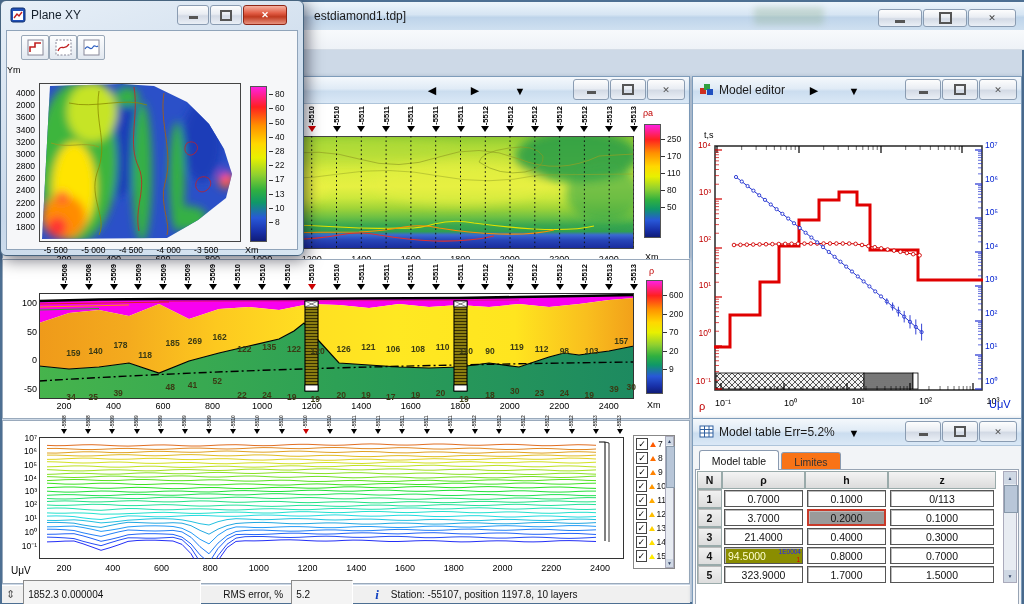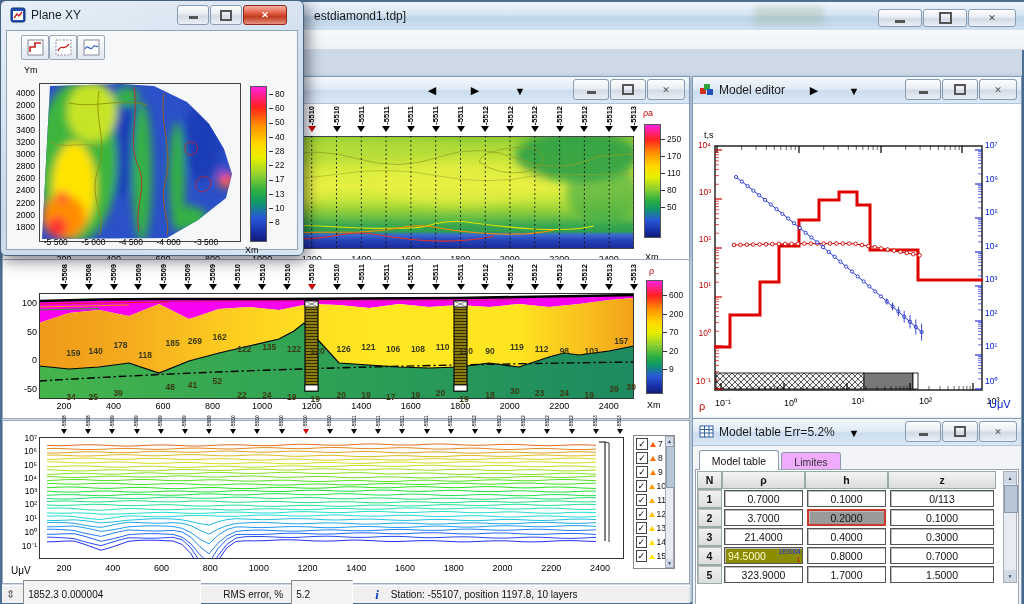--- a/index.html
+++ b/index.html
@@ -72,21 +72,21 @@
   .lg-mk{width:0;height:0;border:3px solid transparent;border-bottom:5px solid var(--c,#f80);margin-top:-2px}
   .lg-n{font-size:8.5px}
   .vscroll{position:absolute;width:9px;background:#e8ecf2;border:1px solid #aab;box-sizing:border-box}
   .vscroll .arr{position:absolute;left:0;width:100%;height:8px;background:#cfd8e4;font-size:5px;color:#346;
     display:flex;align-items:center;justify-content:center}
   .vscroll .thumb{position:absolute;left:0;width:100%;background:#b8c6d8;border:1px solid #89a}
   
   .tab{position:absolute;height:20px;border:1px solid #8a9ab0;border-bottom:none;border-radius:3px 3px 0 0;
     font-size:10.5px;display:flex;align-items:center;justify-content:center;box-sizing:border-box}
   .tab.on{background:#fff;z-index:2}
-  .tab.off{background:#f0abfc;color:#333;height:18px;top:30px}
+  .tab.off{background:#f97316;color:#333;height:18px;top:30px}
   .grid-hd,.grid-cell{position:absolute;box-sizing:border-box;font-size:10.5px;display:flex;align-items:center;justify-content:center}
   .grid-hd{background:linear-gradient(#f4f4f4,#dcdcdc);border:1px solid #9aa;font-weight:bold}
   .grid-cell{background:#fff;border:1px solid #555;box-shadow:inset 1px 1px 0 #bbb}
   .grid-n{background:linear-gradient(#f2f2f2,#ddd);border:1px solid #9aa;font-weight:bold}
   .cell-sel{background:#9a9a9a;border:2px solid #c83a2a}
   .cell-olive{background:#8a8d00;color:#ffffcf;justify-content:flex-start;padding-left:3px;position:relative}
   .bdg1{position:absolute;right:1px;top:0;font-size:6.5px;color:#2020ff}
   .bdg2{position:absolute;right:2px;bottom:0;font-size:6.5px;color:#e00000}
   
   .status{left:2px;top:585px;width:688px;height:17px;background:#f0f0f0;display:flex;align-items:center;gap:4px;
@@ -1197,21 +1197,21 @@
         <rect x="1" y="1" width="15" height="15" fill="#fff" stroke="#889" stroke-dasharray="2 1.5"></rect>
         <path d="M3,12 C6,4 9,13 14,5" stroke="#c02020" stroke-width="1.3" fill="none"></path>
       </svg>
     </div>
     <div class="tbtn" style="left:70px">
       <svg width="17" height="17" viewBox="0 0 17 17">
         <rect x="1" y="1" width="15" height="15" fill="#fff" stroke="#889"></rect>
         <path d="M2,10 C5,4 7,13 10,8 C12,5 13,9 15,7" stroke="#3060c0" stroke-width="1.2" fill="none"></path>
       </svg>
     </div>
-    <div class="axlbl" style="left:17px;top:34px">Ym</div>
+    <div class="axlbl" style="left:0;top:34px">Ym</div>
     <svg class="abs" style="left:32px;top:52px" width="202" height="159" viewBox="0 0 202 159">
       <defs>
         <clipPath id="fan">
           <path d="M11,3 L83,1 L115,3 L148,19 L170,41 L185,66 L193,91 L187,115 L159,137 L128,155 L3,156 L7,79 Z"></path>
         </clipPath>
         <filter id="bl2">
             <feGaussianBlur stdDeviation="4"></feGaussianBlur>
           </filter>
       </defs>
       <g clip-path="url(#fan)">
@@ -1251,21 +1251,21 @@
         <span class="tick" style="text-align:right;font-size:8.5px">3400</span>
         <span class="tick" style="text-align:right;font-size:8.5px">3200</span>
         <span class="tick" style="text-align:right;font-size:8.5px">3000</span>
         <span class="tick" style="text-align:right;font-size:8.5px">2800</span>
         <span class="tick" style="text-align:right;font-size:8.5px">2600</span>
         <span class="tick" style="text-align:right;font-size:8.5px">2400</span>
         <span class="tick" style="text-align:right;font-size:8.5px">2200</span>
         <span class="tick" style="text-align:right;font-size:8.5px">2000</span>
         <span class="tick" style="text-align:right;font-size:8.5px">1800</span>
       </div>
-    <div class="strip" style="left:30px;top:206px;width:188px">
+    <div class="strip" style="left:30px;top:214px;width:188px">
         <span class="tick" style="width:40px;font-size:8.5px">-5 500</span>
         <span class="tick" style="width:40px;font-size:8.5px">-5 000</span>
         <span class="tick" style="width:40px;font-size:8.5px">-4 500</span>
         <span class="tick" style="width:40px;font-size:8.5px">-4 000</span>
         <span class="tick" style="width:40px;font-size:8.5px">-3 500</span>
       </div>
     <div class="axlbl" style="left:238px;top:214px">Xm</div>
     <div class="cbar" style="left:243px;top:55px;height:154px"></div>
     <div class="cbcol" style="left:262px;top:58px;height:138px">
         <span class="cbt">80</span>

